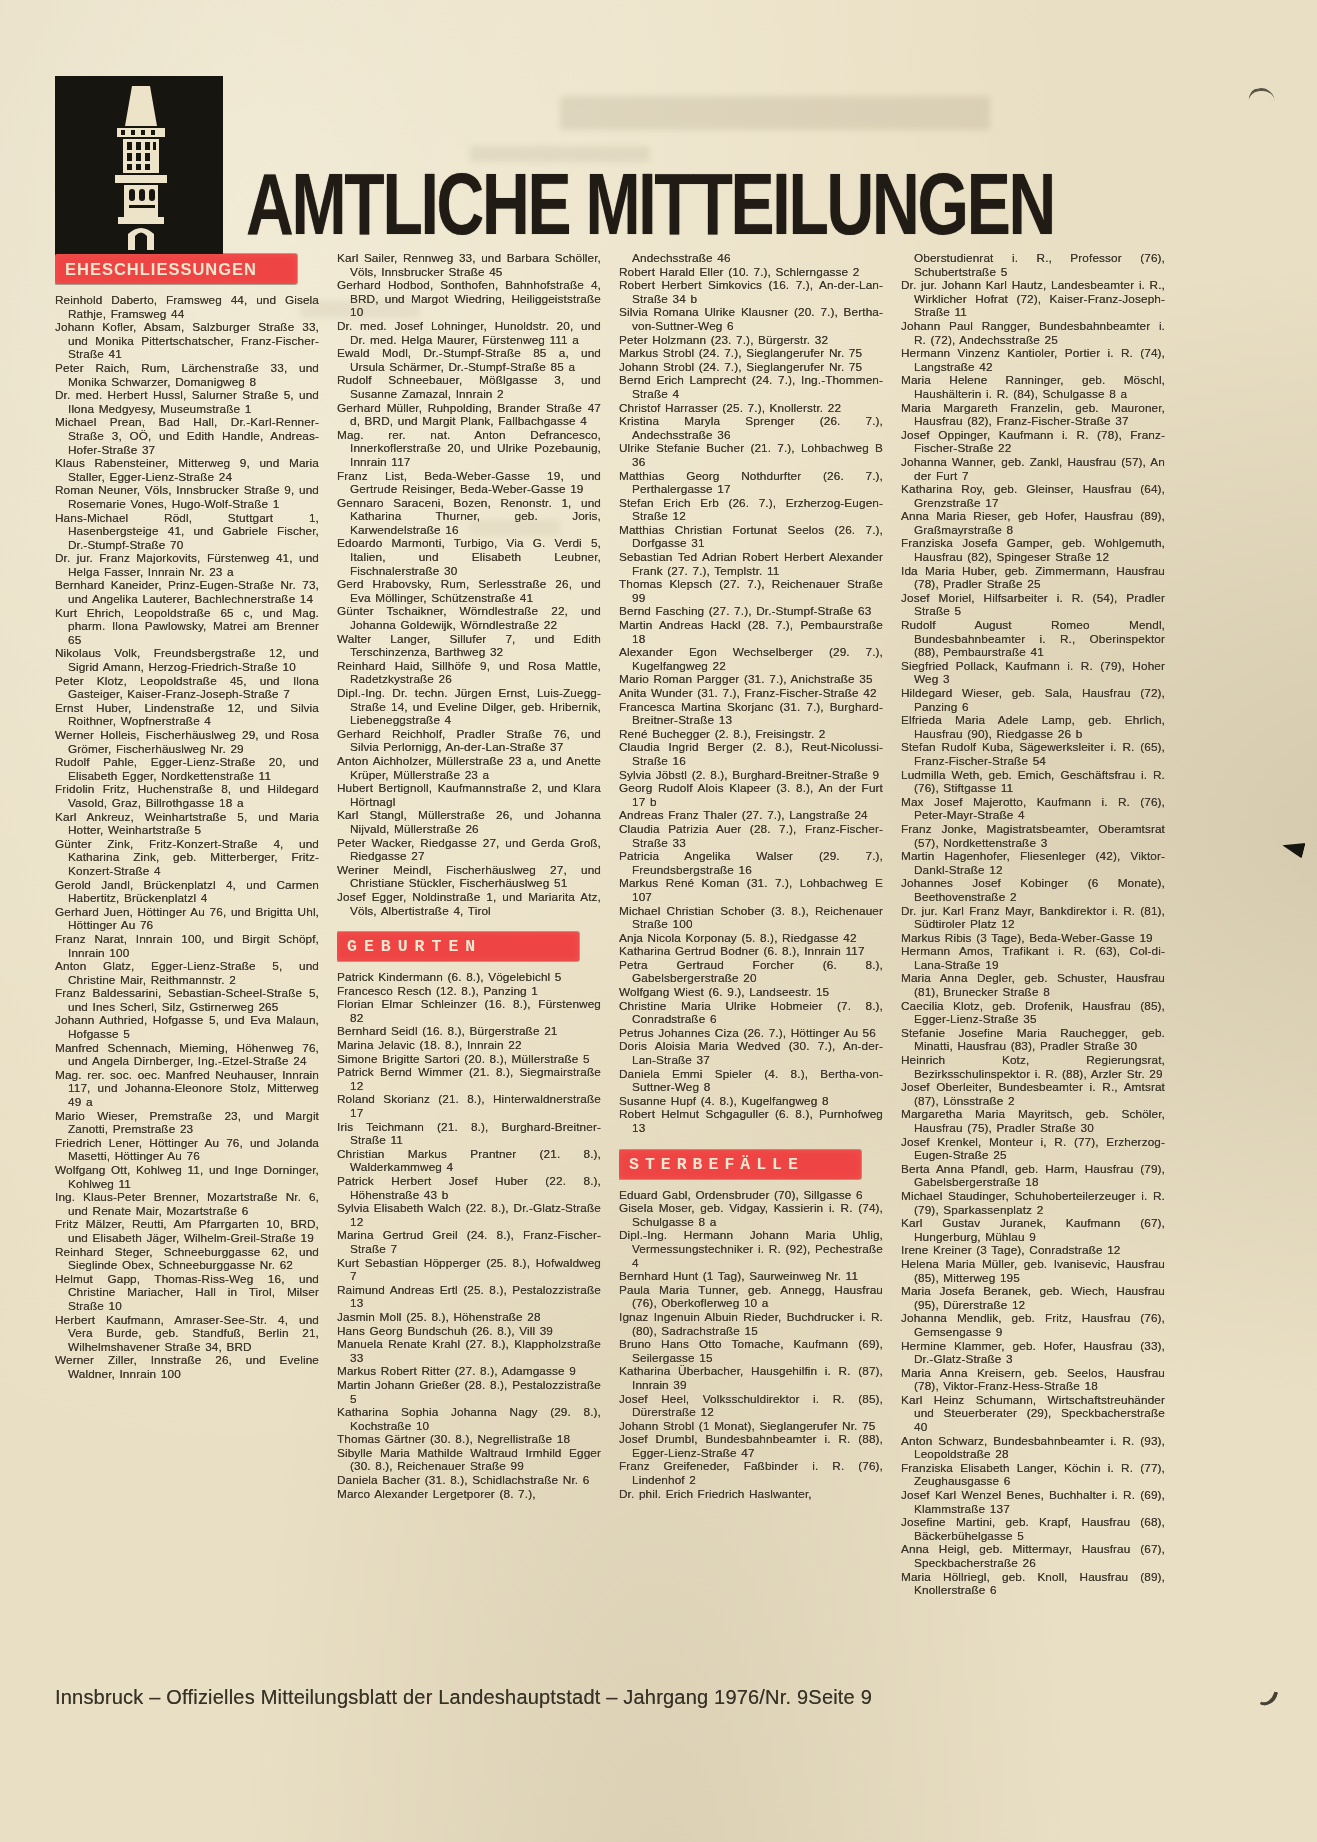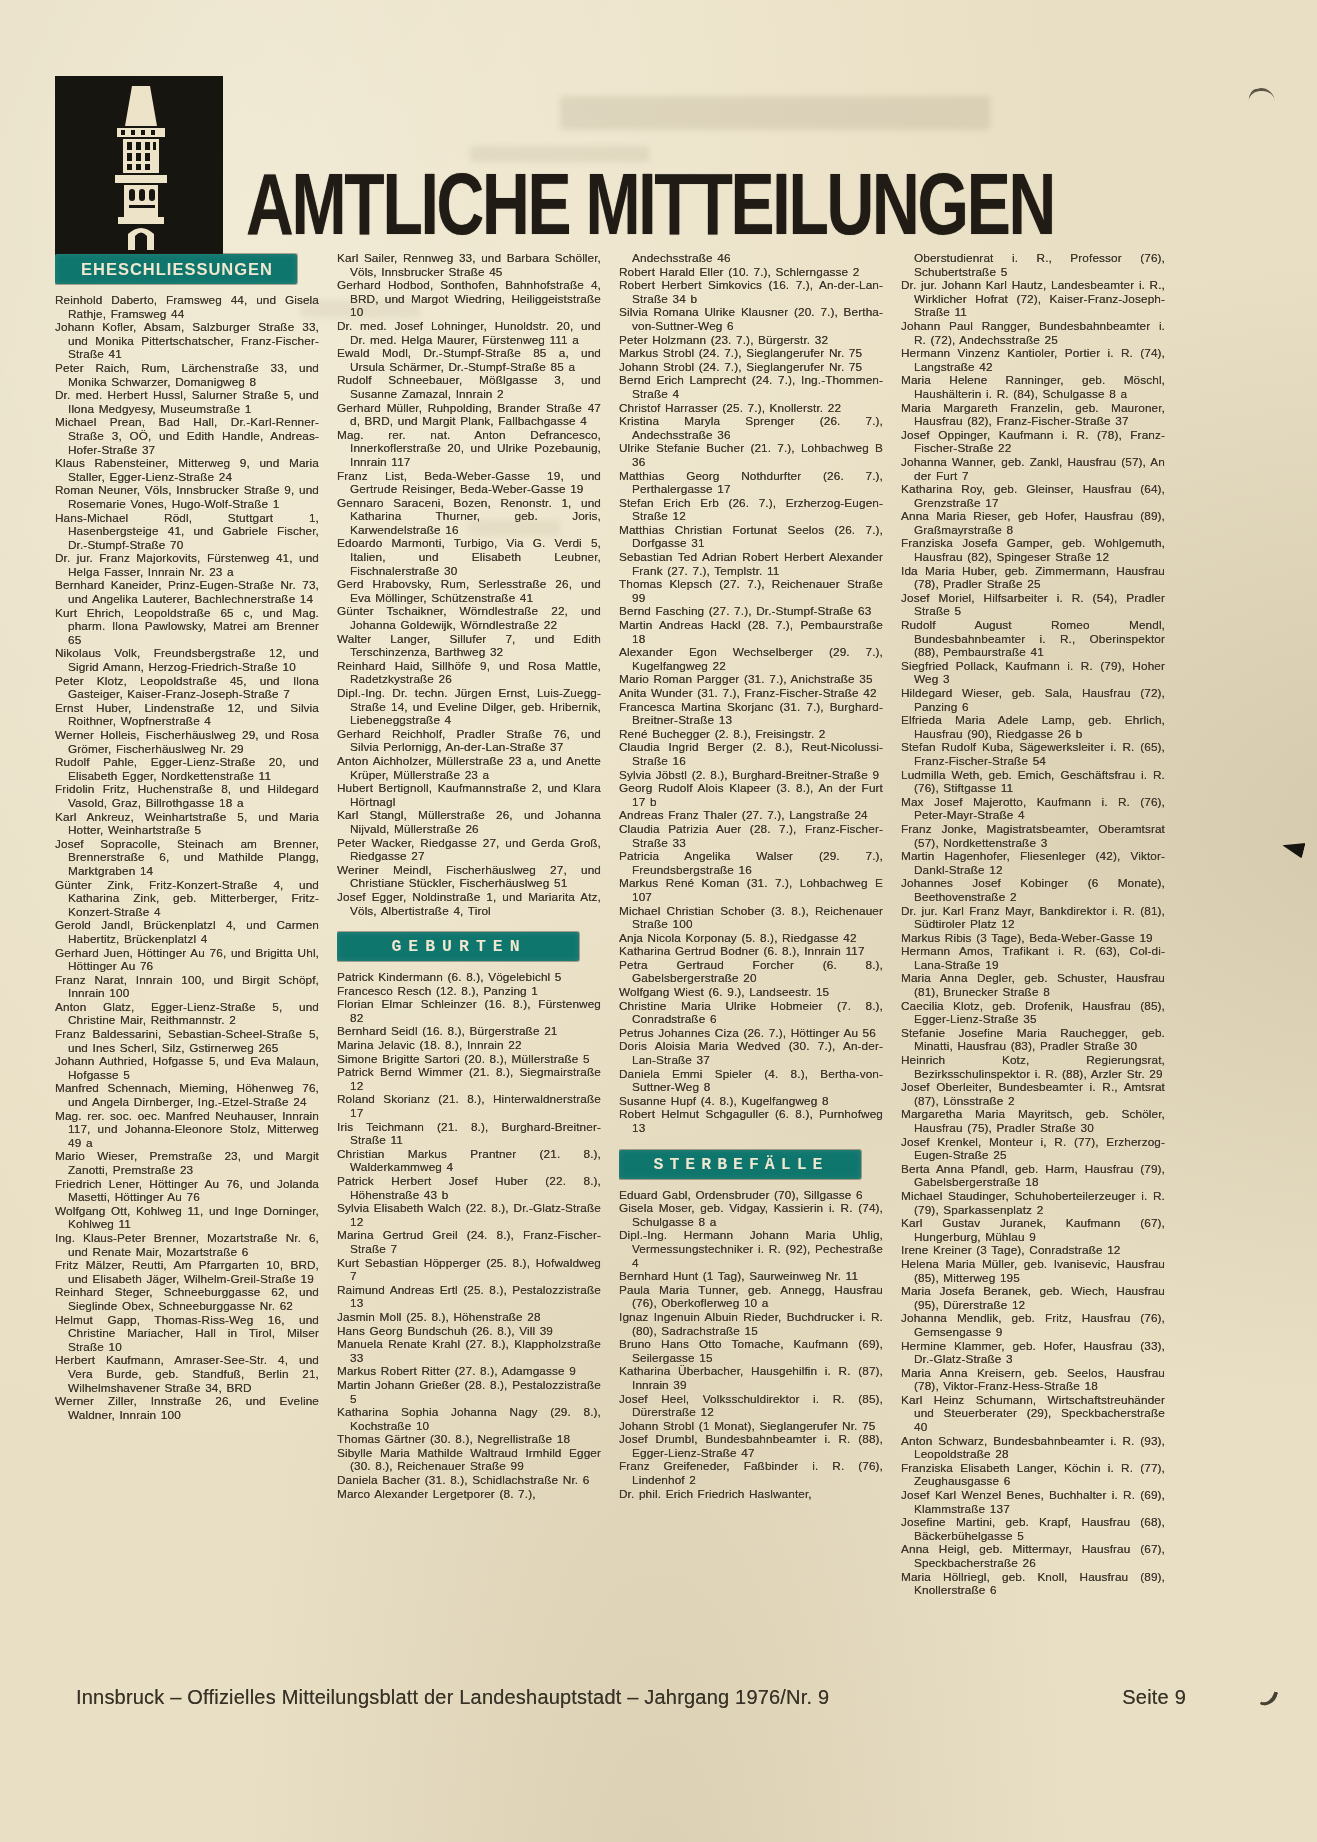--- a/index.html
+++ b/index.html
@@ -42,37 +42,36 @@
   .col{flex:0 0 264px;width:264px;overflow:hidden;}
   .entry{
     margin:0;font-size:11.8px;line-height:13.6px;
     text-align:justify;color:#3d362a;
     padding-left:13px;text-indent:-13px;
     letter-spacing:.1px;word-spacing:1.2px;
     text-shadow:0 0 .4px rgba(61,54,42,.8);
   }
   .entry.cont{text-indent:0;}
   .sect{
-    background:#0f766e;color:#efe7cf;
+    background:#ef4444;color:#efe7cf;
     margin:2px 22px 10px 0;padding:6px 8px 5px 10px;
-    text-align:center;border-radius:2px;
+    text-align:left;border-radius:2px;
     box-shadow:0 0 0 1px rgba(33,30,22,.35), inset 0 0 6px rgba(233,223,196,.12);
   }
   .sect-label{
     font-weight:700;font-size:16.5px;line-height:18px;
     white-space:nowrap;
   }
   .sp-above{margin-top:14px;font-family:Liberation Mono, monospace;}
   
   .footer{
     position:absolute;left:55px;top:1686px;width:1110px;
-    display:flex;justify-content:space-between;
+    display:flex;
     font-size:20px;color:#383226;letter-spacing:.2px;
     text-shadow:0 0 .5px rgba(56,50,38,.7);
-    margin-left:21px;
   }
 </style>
 </head>
 <body>
 
 <div class="ghost g1"></div>
 <div class="ghost g2"></div>
 <div class="ghost g3"></div>
 <div class="ghost g4"></div>
 <div class="mark m-top"></div>
@@ -131,21 +130,20 @@
       <p class="entry">Dr. jur. Franz Majorkovits, Fürstenweg 41, und Helga Fasser, Innrain Nr. 23 a</p>
       <p class="entry">Bernhard Kaneider, Prinz-Eugen-Straße Nr. 73, und Angelika Lauterer, Bachlechnerstraße 14</p>
       <p class="entry">Kurt Ehrich, Leopoldstraße 65 c, und Mag. pharm. Ilona Pawlowsky, Matrei am Brenner 65</p>
       <p class="entry">Nikolaus Volk, Freundsbergstraße 12, und Sigrid Amann, Herzog-Friedrich-Straße 10</p>
       <p class="entry">Peter Klotz, Leopoldstraße 45, und Ilona Gasteiger, Kaiser-Franz-Joseph-Straße 7</p>
       <p class="entry">Ernst Huber, Lindenstraße 12, und Silvia Roithner, Wopfnerstraße 4</p>
       <p class="entry">Werner Holleis, Fischerhäuslweg 29, und Rosa Grömer, Fischerhäuslweg Nr. 29</p>
       <p class="entry">Rudolf Pahle, Egger-Lienz-Straße 20, und Elisabeth Egger, Nordkettenstraße 11</p>
       <p class="entry">Fridolin Fritz, Huchenstraße 8, und Hildegard Vasold, Graz, Billrothgasse 18 a</p>
       <p class="entry">Karl Ankreuz, Weinhartstraße 5, und Maria Hotter, Weinhartstraße 5</p>
-      <p class="entry">Josef Sopracolle, Steinach am Brenner, Brennerstraße 6, und Mathilde Plangg, Marktgraben 14</p>
       <p class="entry">Günter Zink, Fritz-Konzert-Straße 4, und Katharina Zink, geb. Mitterberger, Fritz-Konzert-Straße 4</p>
       <p class="entry">Gerold Jandl, Brückenplatzl 4, und Carmen Habertitz, Brückenplatzl 4</p>
       <p class="entry">Gerhard Juen, Höttinger Au 76, und Brigitta Uhl, Höttinger Au 76</p>
       <p class="entry">Franz Narat, Innrain 100, und Birgit Schöpf, Innrain 100</p>
       <p class="entry">Anton Glatz, Egger-Lienz-Straße 5, und Christine Mair, Reithmannstr. 2</p>
       <p class="entry">Franz Baldessarini, Sebastian-Scheel-Straße 5, und Ines Scherl, Silz, Gstirnerweg 265</p>
       <p class="entry">Johann Authried, Hofgasse 5, und Eva Malaun, Hofgasse 5</p>
       <p class="entry">Manfred Schennach, Mieming, Höhenweg 76, und Angela Dirnberger, Ing.-Etzel-Straße 24</p>
       <p class="entry">Mag. rer. soc. oec. Manfred Neuhauser, Innrain 117, und Johanna-Eleonore Stolz, Mitterweg 49 a</p>
       <p class="entry">Mario Wieser, Premstraße 23, und Margit Zanotti, Premstraße 23</p>

